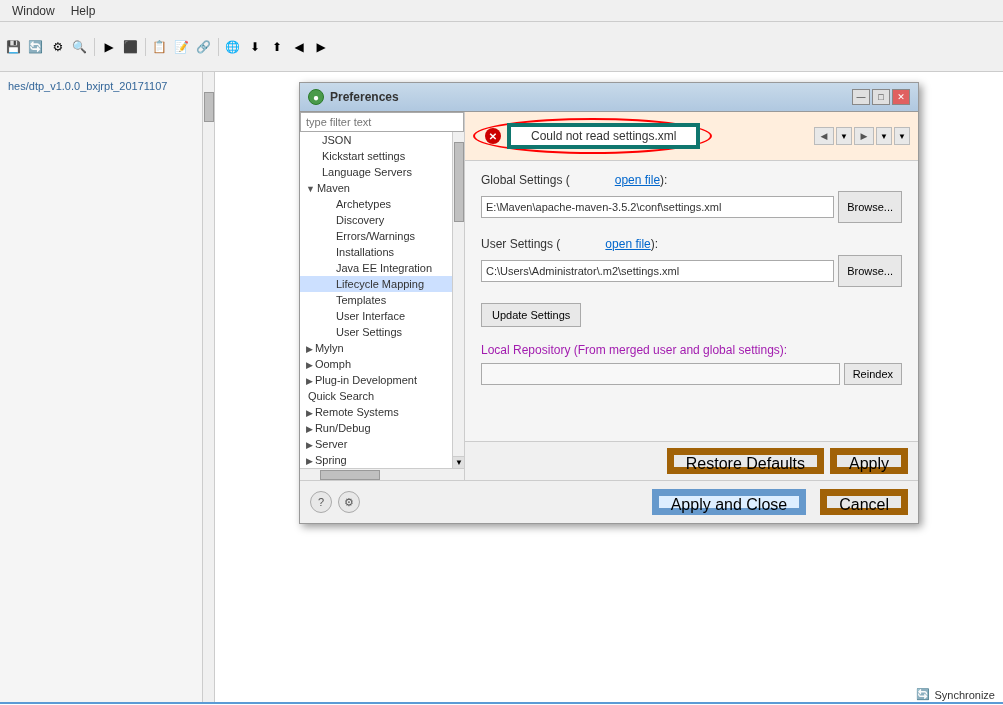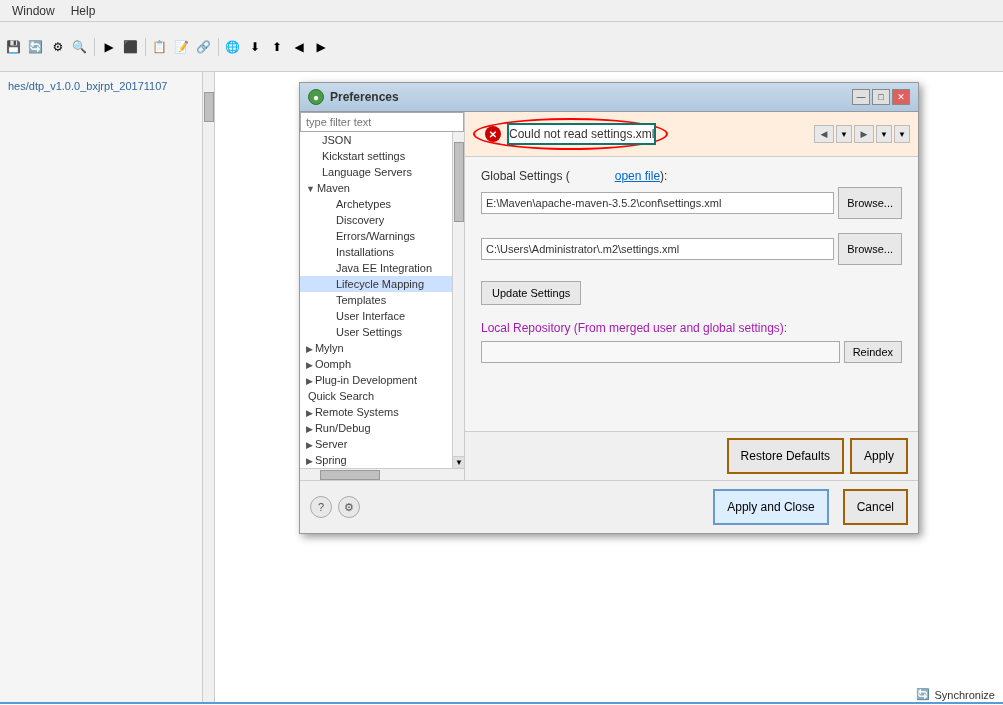--- a/index.html
+++ b/index.html
@@ -305,22 +305,22 @@
       align-items: center;
       justify-content: center;
       font-size: 10px;
       font-weight: bold;
       flex-shrink: 0;
     }
 
     .error-text {
       font-size: 12px;
       color: #333;
-      border: 2px solid #0f766e;
-      padding: 2px 0;
+      border: 4px solid #0f766e;
+      padding: 2px 20px;
       background: white;
     }
 
     
     .error-circle {
       border: 2px solid red;
       border-radius: 50%;
       padding: 3px 10px;
       display: flex;
       align-items: center;
@@ -482,25 +482,25 @@
       cursor: pointer;
       color: #555;
     }
 
     .footer-right {
       display: flex;
       gap: 14px;
     }
 
     .footer-btn {
-      height: 36px;
+      height: 26px;
       padding: 0 12px;
       background: #e8e8e8;
-      border: 2px solid #a16207;
-      font-size: 12px;
+      border: 7px solid #a16207;
+      font-size: 16px;
       cursor: pointer;
     }
 
     .footer-btn.primary {
       background: #ddeeff;
       border-color: #6699cc;
     }
 
     
     .console-area {
@@ -733,20 +733,23 @@
                   <div class="form-label">
                     <span>Global Settings (</span><a>open file</a><span>):</span>
                   </div>
                   <div class="input-row">
                     <input class="text-input" type="text" value="E:\Maven\apache-maven-3.5.2\conf\settings.xml" style="">
                     <button class="browse-btn">Browse...</button>
                   </div>
                 </div>
 
                 <div class="form-group">
+                  <div class="form-label">
+                    <span>User Settings (</span><a>open file</a><span>):</span>
+                  </div>
                   <div class="input-row">
                     <input class="text-input" type="text" value="C:\Users\Administrator\.m2\settings.xml" style="">
                     <button class="browse-btn">Browse...</button>
                   </div>
                   <div>
                     <button class="update-btn">Update Settings</button>
                   </div>
                 </div>
 
                 <div class="form-group">

